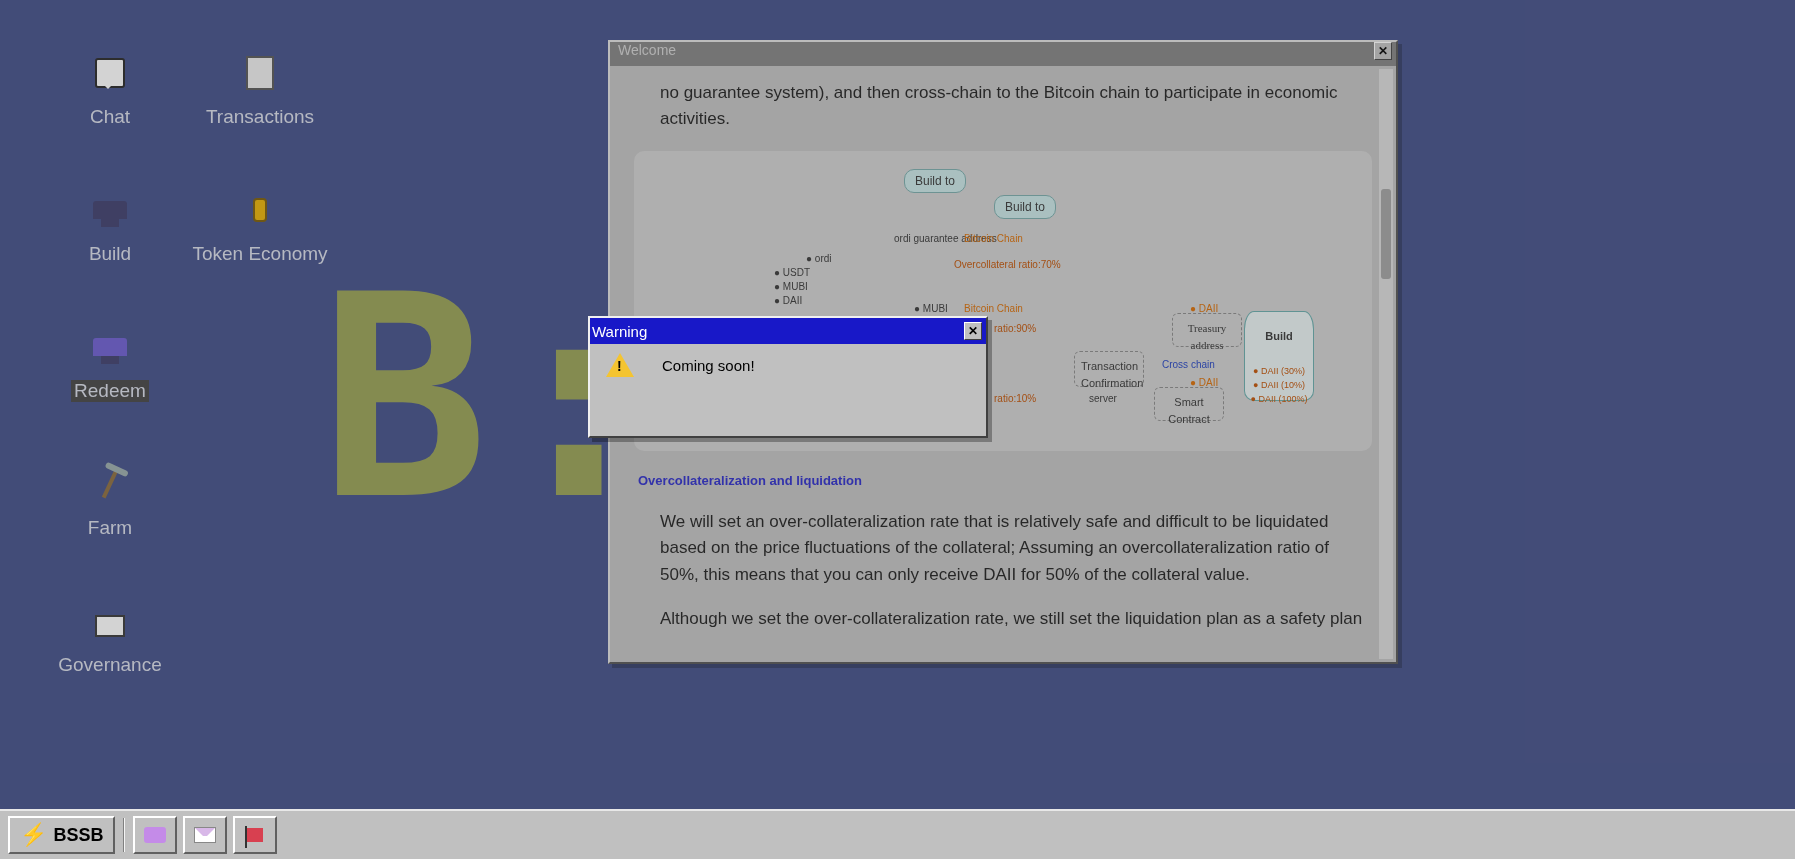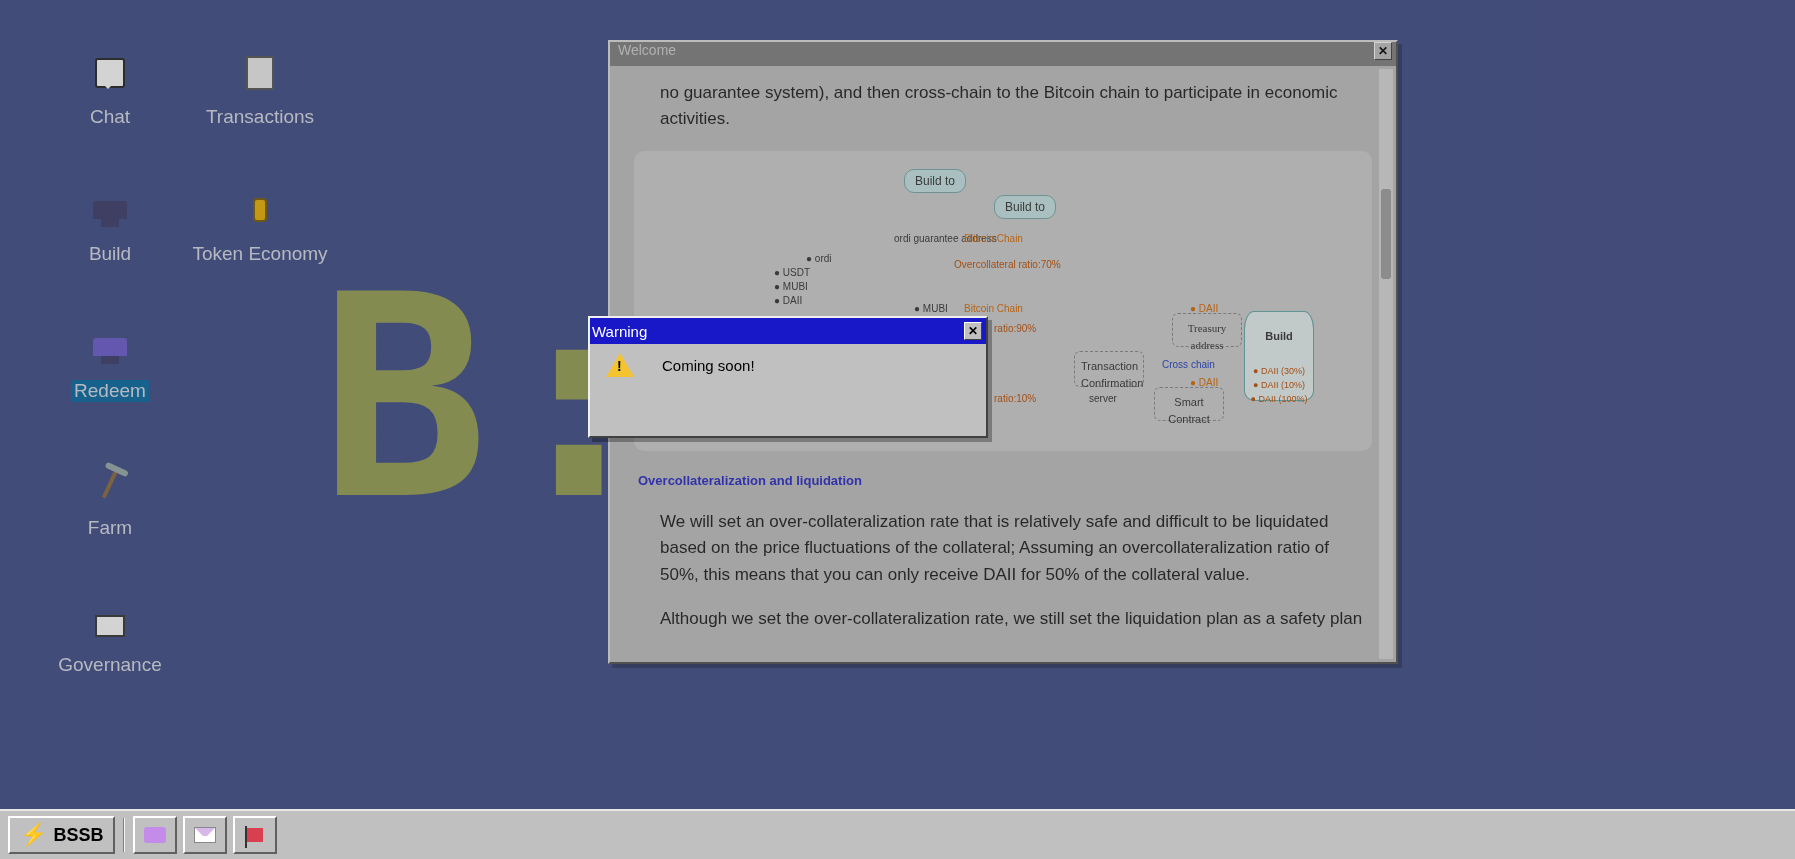--- a/index.html
+++ b/index.html
@@ -42,21 +42,21 @@
   }
   .desktop-icon .icon-box {
     width: 50px;
     height: 46px;
     margin-bottom: 10px;
     display: flex;
     align-items: center;
     justify-content: center;
   }
   .desktop-icon.selected .label {
-    background: #0369a1;
+    background: #404040;
     padding: 0 3px;
   }
   .col2 { grid-column: 2; }
 
   
   .bg-logo {
     position: absolute;
     left: 320px;
     top: 235px;
     font-size: 280px;

